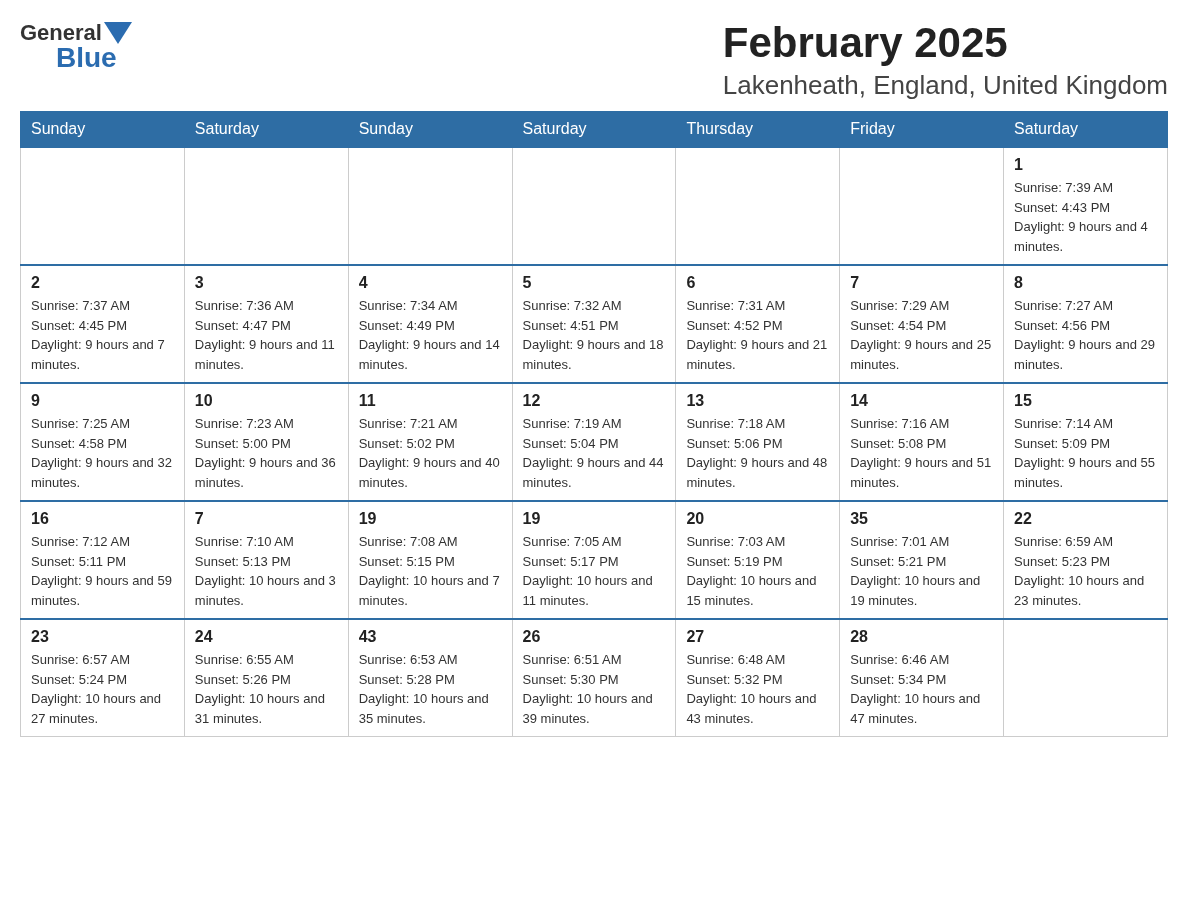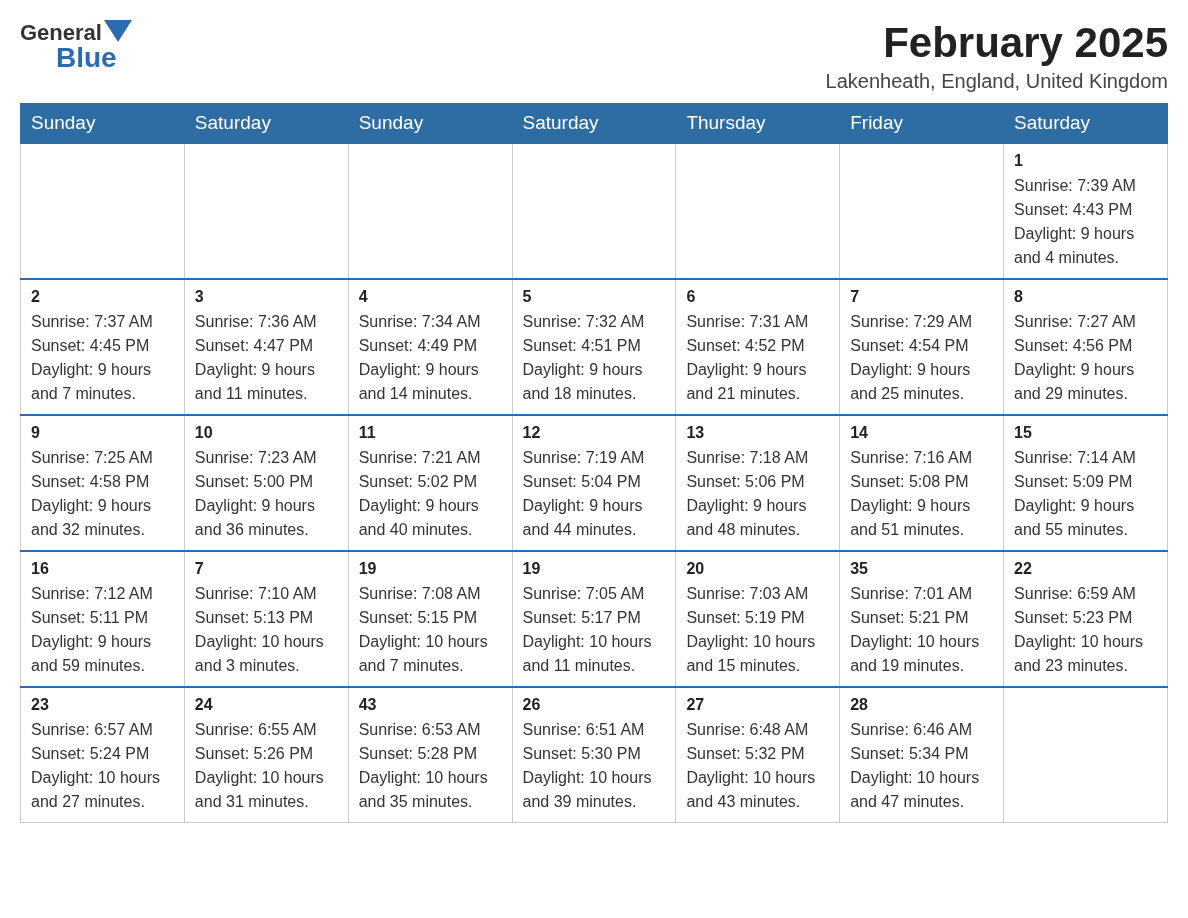--- a/index.html
+++ b/index.html
@@ -20,42 +20,41 @@
       font-size: 22px;
       font-weight: bold;
       color: #333;
     }
     .logo-text-blue {
       font-size: 28px;
       font-weight: bold;
       color: #2b6cb0;
     }
     .title-block {
-      text-align: right;
     }
     .month-title {
       font-size: 42px;
       font-weight: bold;
       color: #222;
       line-height: 1.1;
     }
     .location-title {
-      font-size: 20px;
+      font-size: 26px;
       color: #444;
       margin-top: 4px;
     }
     .calendar {
       width: 100%;
       border-collapse: collapse;
       border: 1px solid #aaa;
     }
     .calendar th {
       background-color: #2e6da4;
       color: #fff;
-      font-size: 19px;
+      font-size: 16px;
       font-weight: normal;
       padding: 8px 10px;
       text-align: left;
       border: 1px solid #2e6da4;
     }
     .calendar td {
       vertical-align: top;
       padding: 8px 10px;
       border: 1px solid #ccc;
       width: 14.28%;
@@ -68,34 +67,35 @@
       border-top: 2px solid #2e6da4;
     }
     .day-number {
       font-size: 16px;
       font-weight: bold;
       display: block;
       margin-bottom: 4px;
       color: #222;
     }
     .day-info {
-      font-size: 16px;
+      font-size: 13px;
       line-height: 1.5;
       color: #333;
     }
     .empty-cell {
       background: #f9f9f9;
     }
     .logo-wrapper {
       display: flex;
       flex-direction: column;
       align-items: flex-start;
     }
     .logo-line1 {
       display: flex;
+      align-items: center;
     }
     .logo-line2 {
       display: flex;
       align-items: center;
       margin-top: -4px;
     }
   </style>
 </head>
 <body>
 

